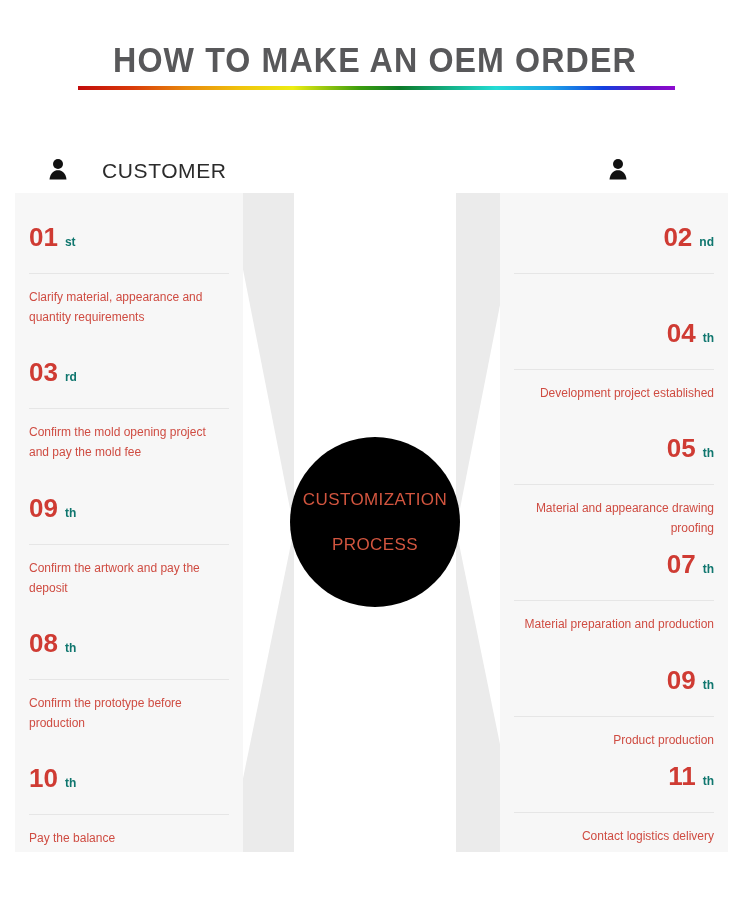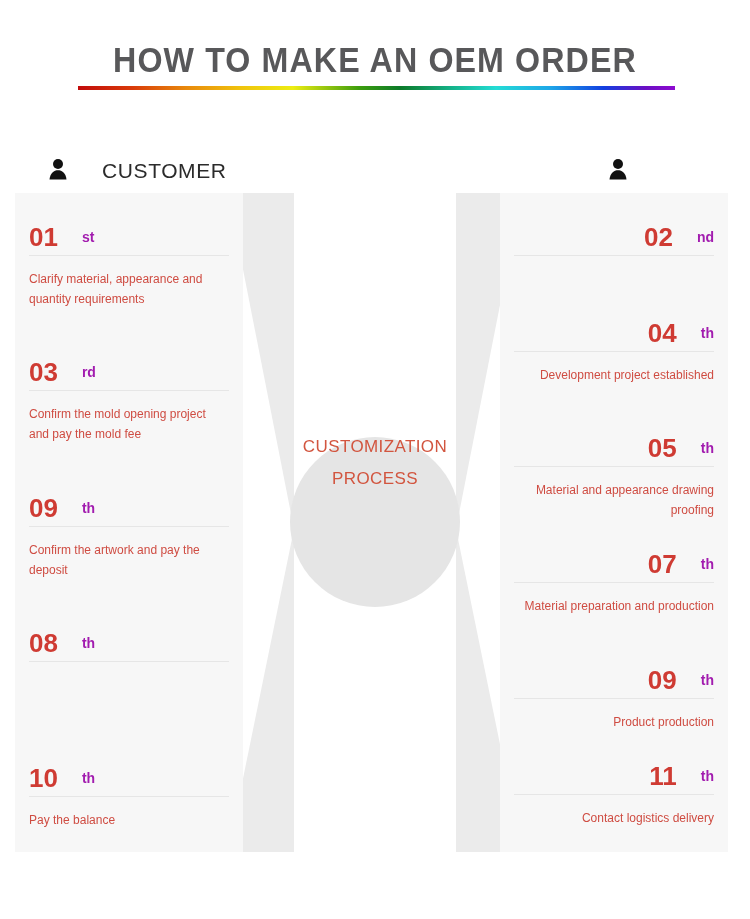--- a/index.html
+++ b/index.html
@@ -104,26 +104,26 @@
   }
 
   
   .center-circle {
     position: absolute;
     left: 290px;
     top: 437px;
     width: 170px;
     height: 170px;
     border-radius: 50%;
-    background: #e5e5e5;
+    background: #000000;
     display: flex;
     flex-direction: column;
     align-items: center;
-    justify-content: flex-start;
-    gap: 12px;
+    justify-content: center;
+    gap: 25px;
     z-index: 5;
   }
   .center-circle-line {
     font-size: 17px;
     color: #d2553f;
     letter-spacing: 0.4px;
     text-align: center;
     white-space: nowrap;
   }
 
@@ -135,36 +135,36 @@
     box-sizing: border-box;
     z-index: 2;
   }
   .panel.left  { left: 15px;  width: 228px; height: 659px; padding: 0 14px; }
   .panel.right { left: 500px; width: 228px; height: 659px; padding: 0 14px; text-align: right; }
 
   .step { position: absolute; left: 14px; right: 14px; }
 
   .step-num-row {
     display: flex;
-    align-items: center;
-    gap: 24px;
-    padding-bottom: 4px;
+    align-items: flex-end;
+    gap: 7px;
+    padding-bottom: 22px;
     border-bottom: 1px solid #e6e6e6;
   }
   .panel.right .step-num-row { justify-content: flex-end; }
   .step-number {
     font-size: 26px;
     font-weight: bold;
     color: #cf3b33;
     line-height: 28px;
   }
   .step-ordinal {
-    font-size: 14px;
+    font-size: 12px;
     font-weight: bold;
-    color: #a21caf;
+    color: #0f766e;
     line-height: 18px;
   }
   .step-desc {
     margin-top: 13px;
     font-size: 12px;
     line-height: 20px;
     color: #cf4c42;
   }
 </style>
 </head>
@@ -230,20 +230,21 @@
       <span class="step-ordinal">th</span>
     </div>
     <div class="step-desc">Confirm the artwork and pay the deposit</div>
   </div>
 
   <div class="step" style="top:436px">
     <div class="step-num-row">
       <span class="step-number">08</span>
       <span class="step-ordinal">th</span>
     </div>
+    <div class="step-desc">Confirm the prototype before production</div>
   </div>
 
   <div class="step" style="top:571px">
     <div class="step-num-row">
       <span class="step-number">10</span>
       <span class="step-ordinal">th</span>
     </div>
     <div class="step-desc">Pay the balance</div>
   </div>
 </div>

